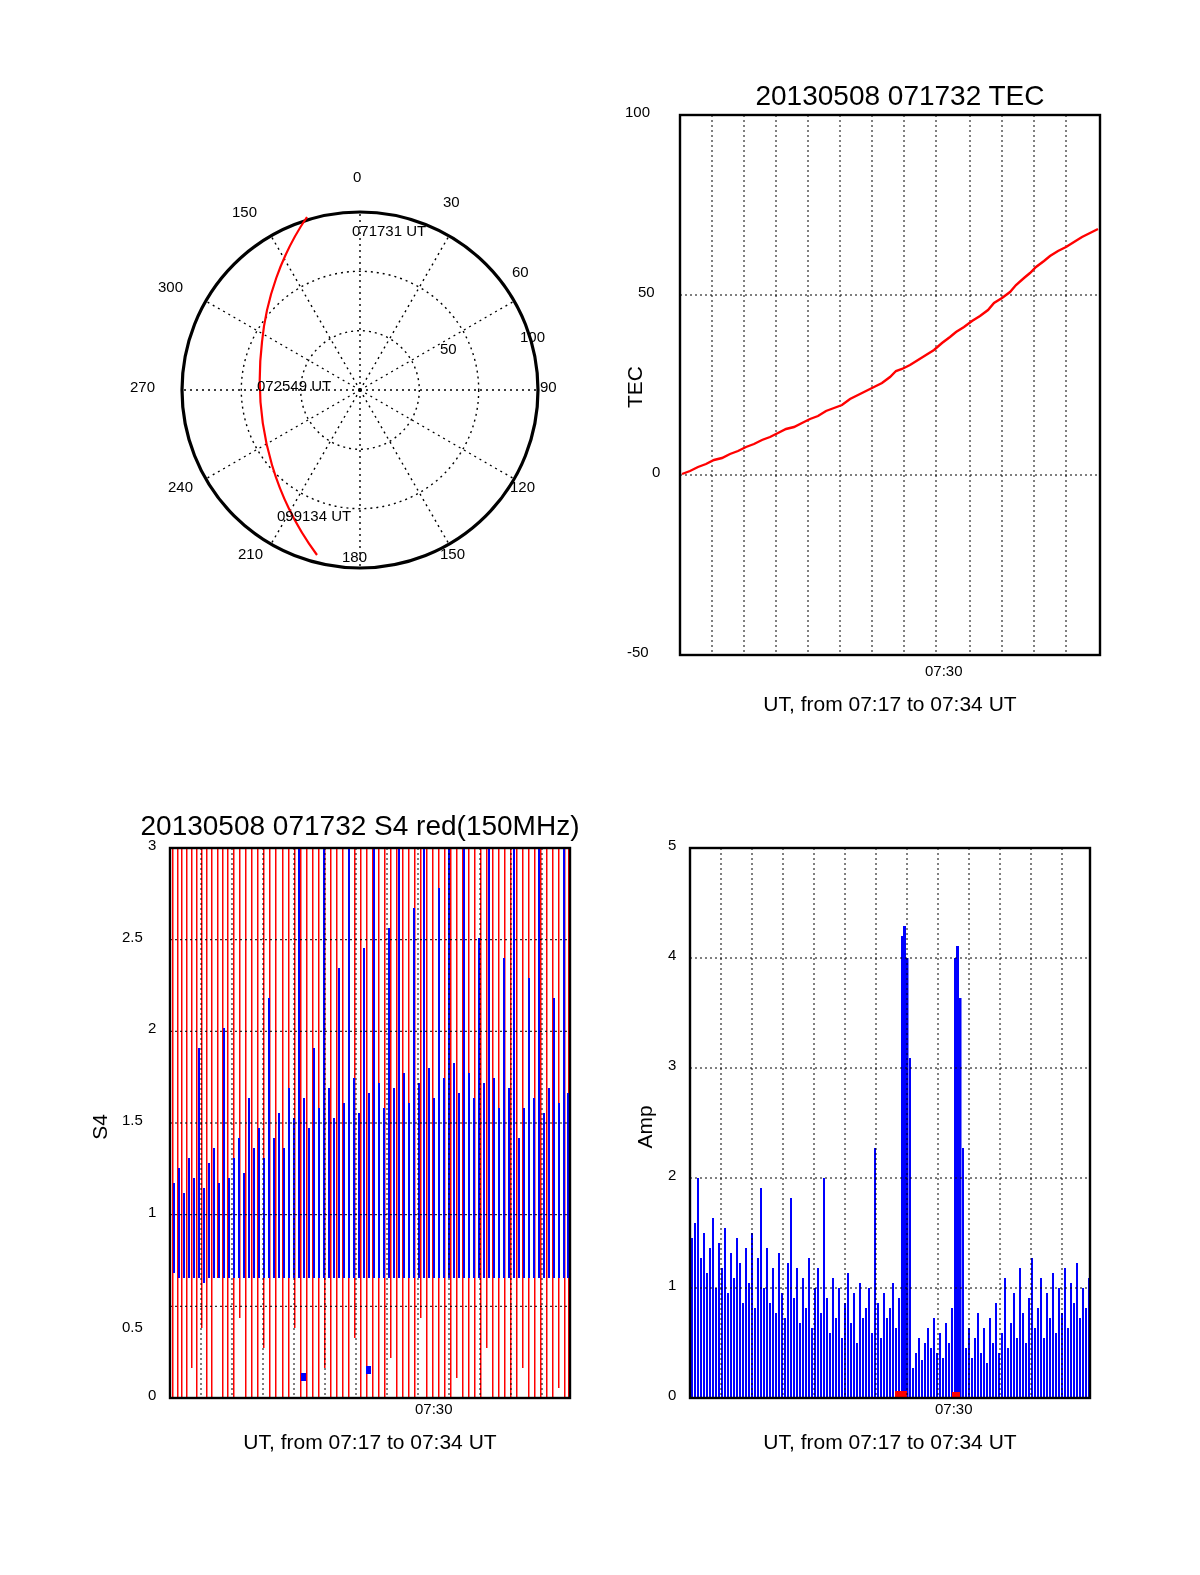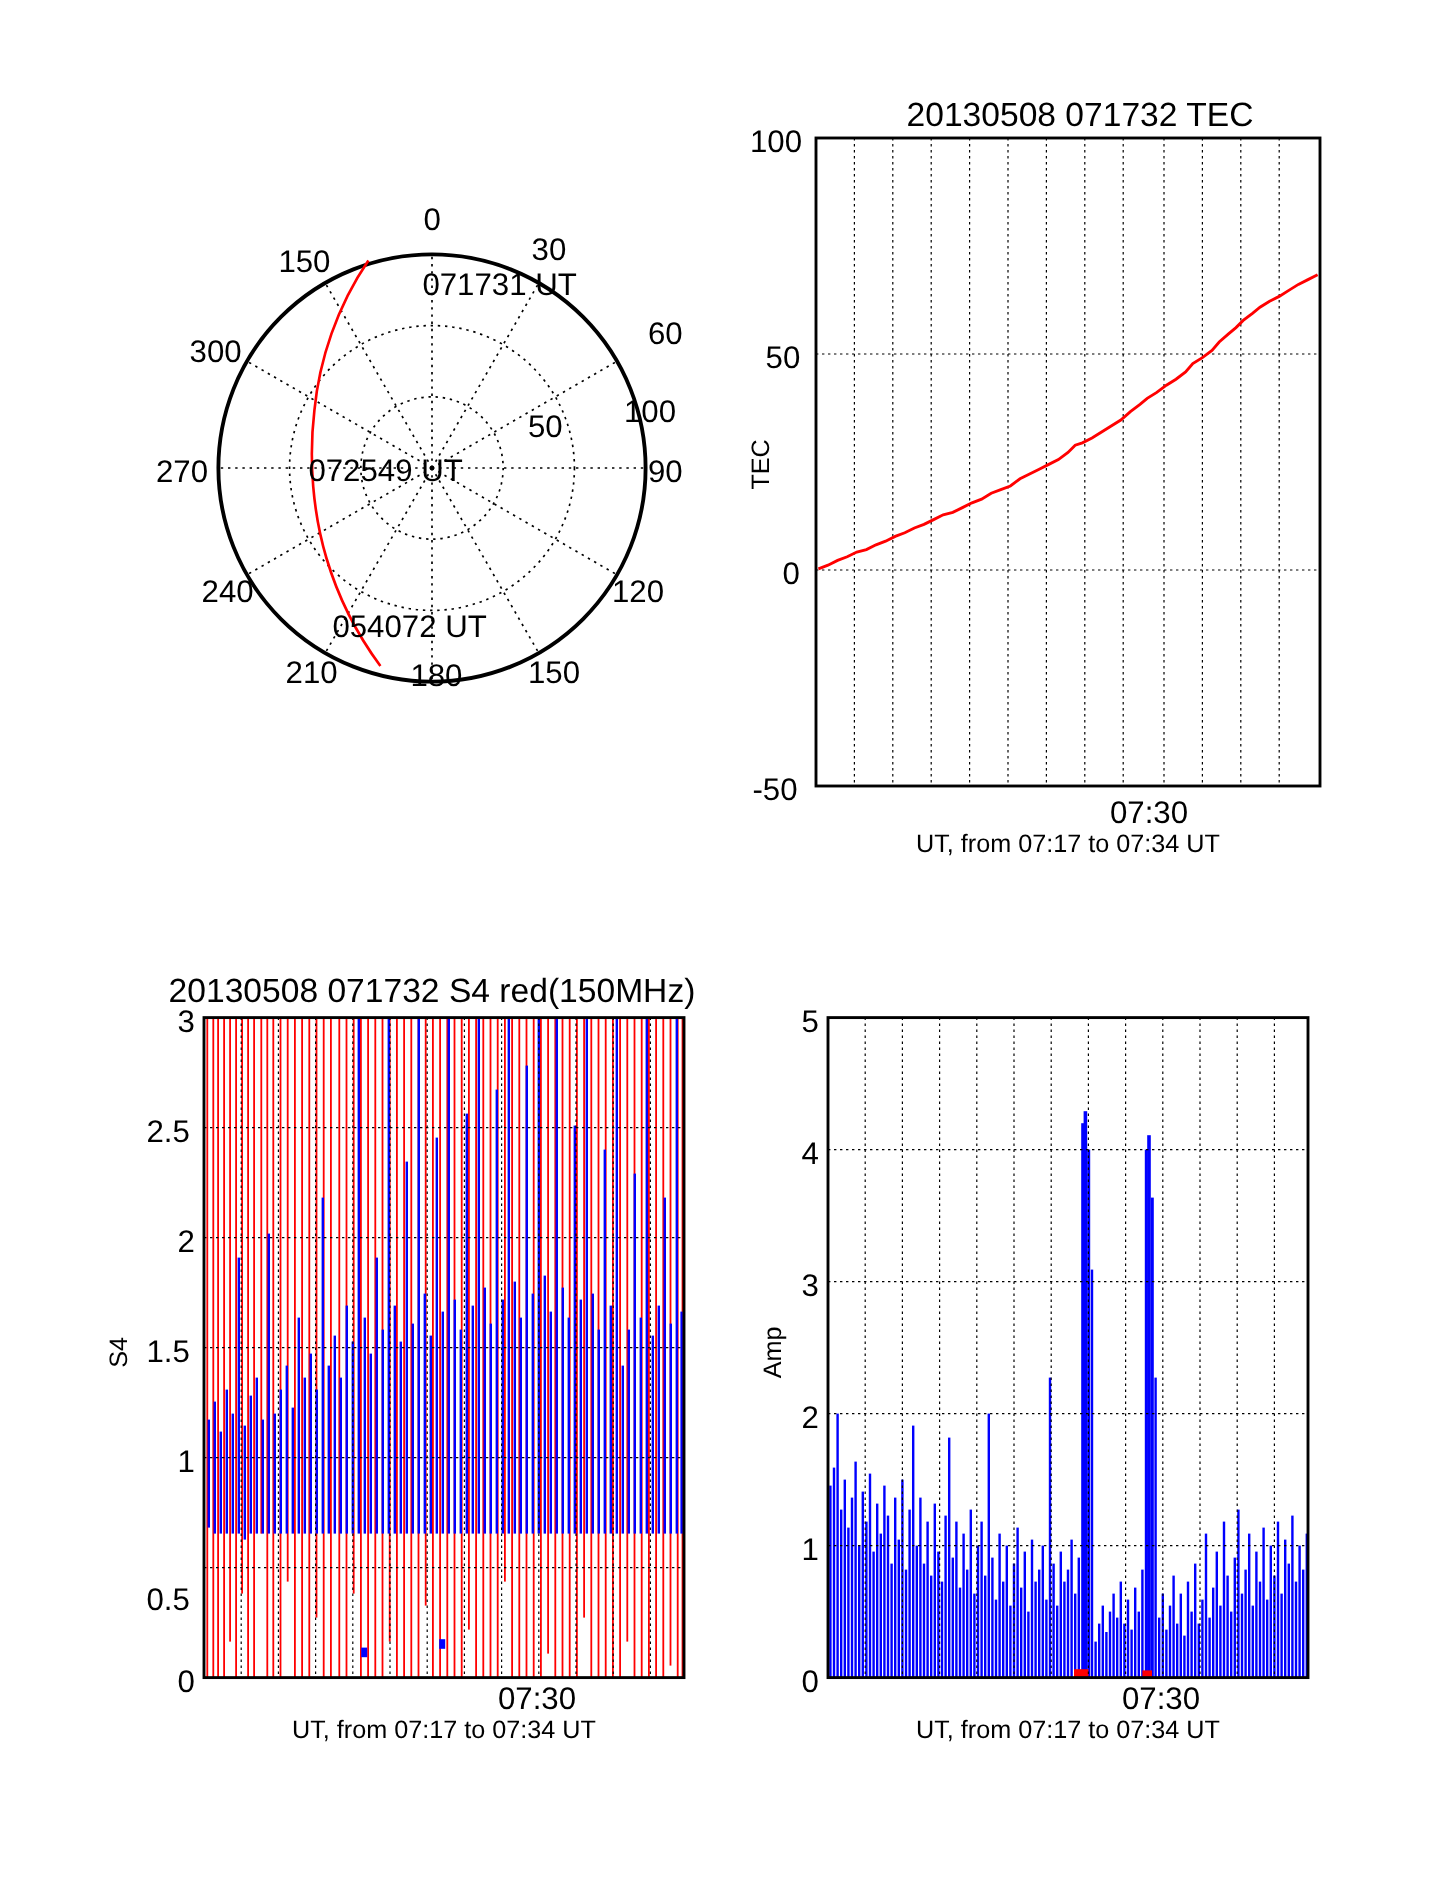--- a/index.html
+++ b/index.html
@@ -20,21 +20,21 @@
   }
   .chart-title {
     position: absolute;
     text-align: center;
     font-size: 28px;
     color: #000;
     white-space: nowrap;
   }
   .tick-label {
     position: absolute;
-    font-size: 26px;
+    font-size: 15px;
     white-space: nowrap;
   }
   .xcaption {
     position: absolute;
     font-size: 21px;
     white-space: nowrap;
     text-align: center;
   }
   .ylabel-rot {
     position: absolute;
@@ -82,37 +82,37 @@
       <line x1="240" y1="230" x2="62" y2="230"></line>
       <line x1="240" y1="230" x2="85.8" y2="141"></line>
       <line x1="240" y1="230" x2="151" y2="75.8"></line>
     </g>
 
     <path d="M 187,57 C 161,95 146,140 142,182 C 137,224 141,268 152,305 C 163,342 180,372 197,395" fill="none" stroke="#ff0000" stroke-width="2.2"></path>
   </svg>
 
   <div class="tick-label" style="left:233px; top:8px;">0</div>
   <div class="tick-label" style="left:323px; top:33px;">30</div>
-  <div class="tick-label" style="left:392px; top:103px;margin-left:28px;">60</div>
+  <div class="tick-label" style="left:392px; top:103px;">60</div>
   <div class="tick-label" style="left:420px; top:218px;">90</div>
   <div class="tick-label" style="left:390px; top:318px;">120</div>
   <div class="tick-label" style="left:320px; top:385px;">150</div>
   <div class="tick-label" style="left:222px; top:388px;">180</div>
   <div class="tick-label" style="left:118px; top:385px;">210</div>
   <div class="tick-label" style="left:48px;  top:318px;">240</div>
   <div class="tick-label" style="left:10px;  top:218px;">270</div>
   <div class="tick-label" style="left:38px;  top:118px;">300</div>
   <div class="tick-label" style="left:112px; top:43px;">150</div>
 
   <div class="tick-label" style="left:320px; top:180px;">50</div>
   <div class="tick-label" style="left:400px; top:168px;">100</div>
 
   <div class="tick-label" style="left:200px; top:62px;margin-left:32px;">071731 UT</div>
   <div class="tick-label" style="left:137px; top:217px;">072549 UT</div>
-  <div class="tick-label" style="left:157px; top:347px;">054072 UT</div>
+  <div class="tick-label" style="left:157px; top:347px;">099134 UT</div>
 </div>
 
 <div class="panel" id="tec-panel">
   <div class="chart-title" style="left:50px; top:10px; width:440px;">20130508 071732 TEC</div>
 
   <svg width="420" height="540" viewBox="0 0 420 540" style="position:absolute; left:50px; top:45px;">
     <defs>
       <clipPath id="tecClip">
           <rect x="0" y="0" width="420" height="540"></rect>
         </clipPath>

